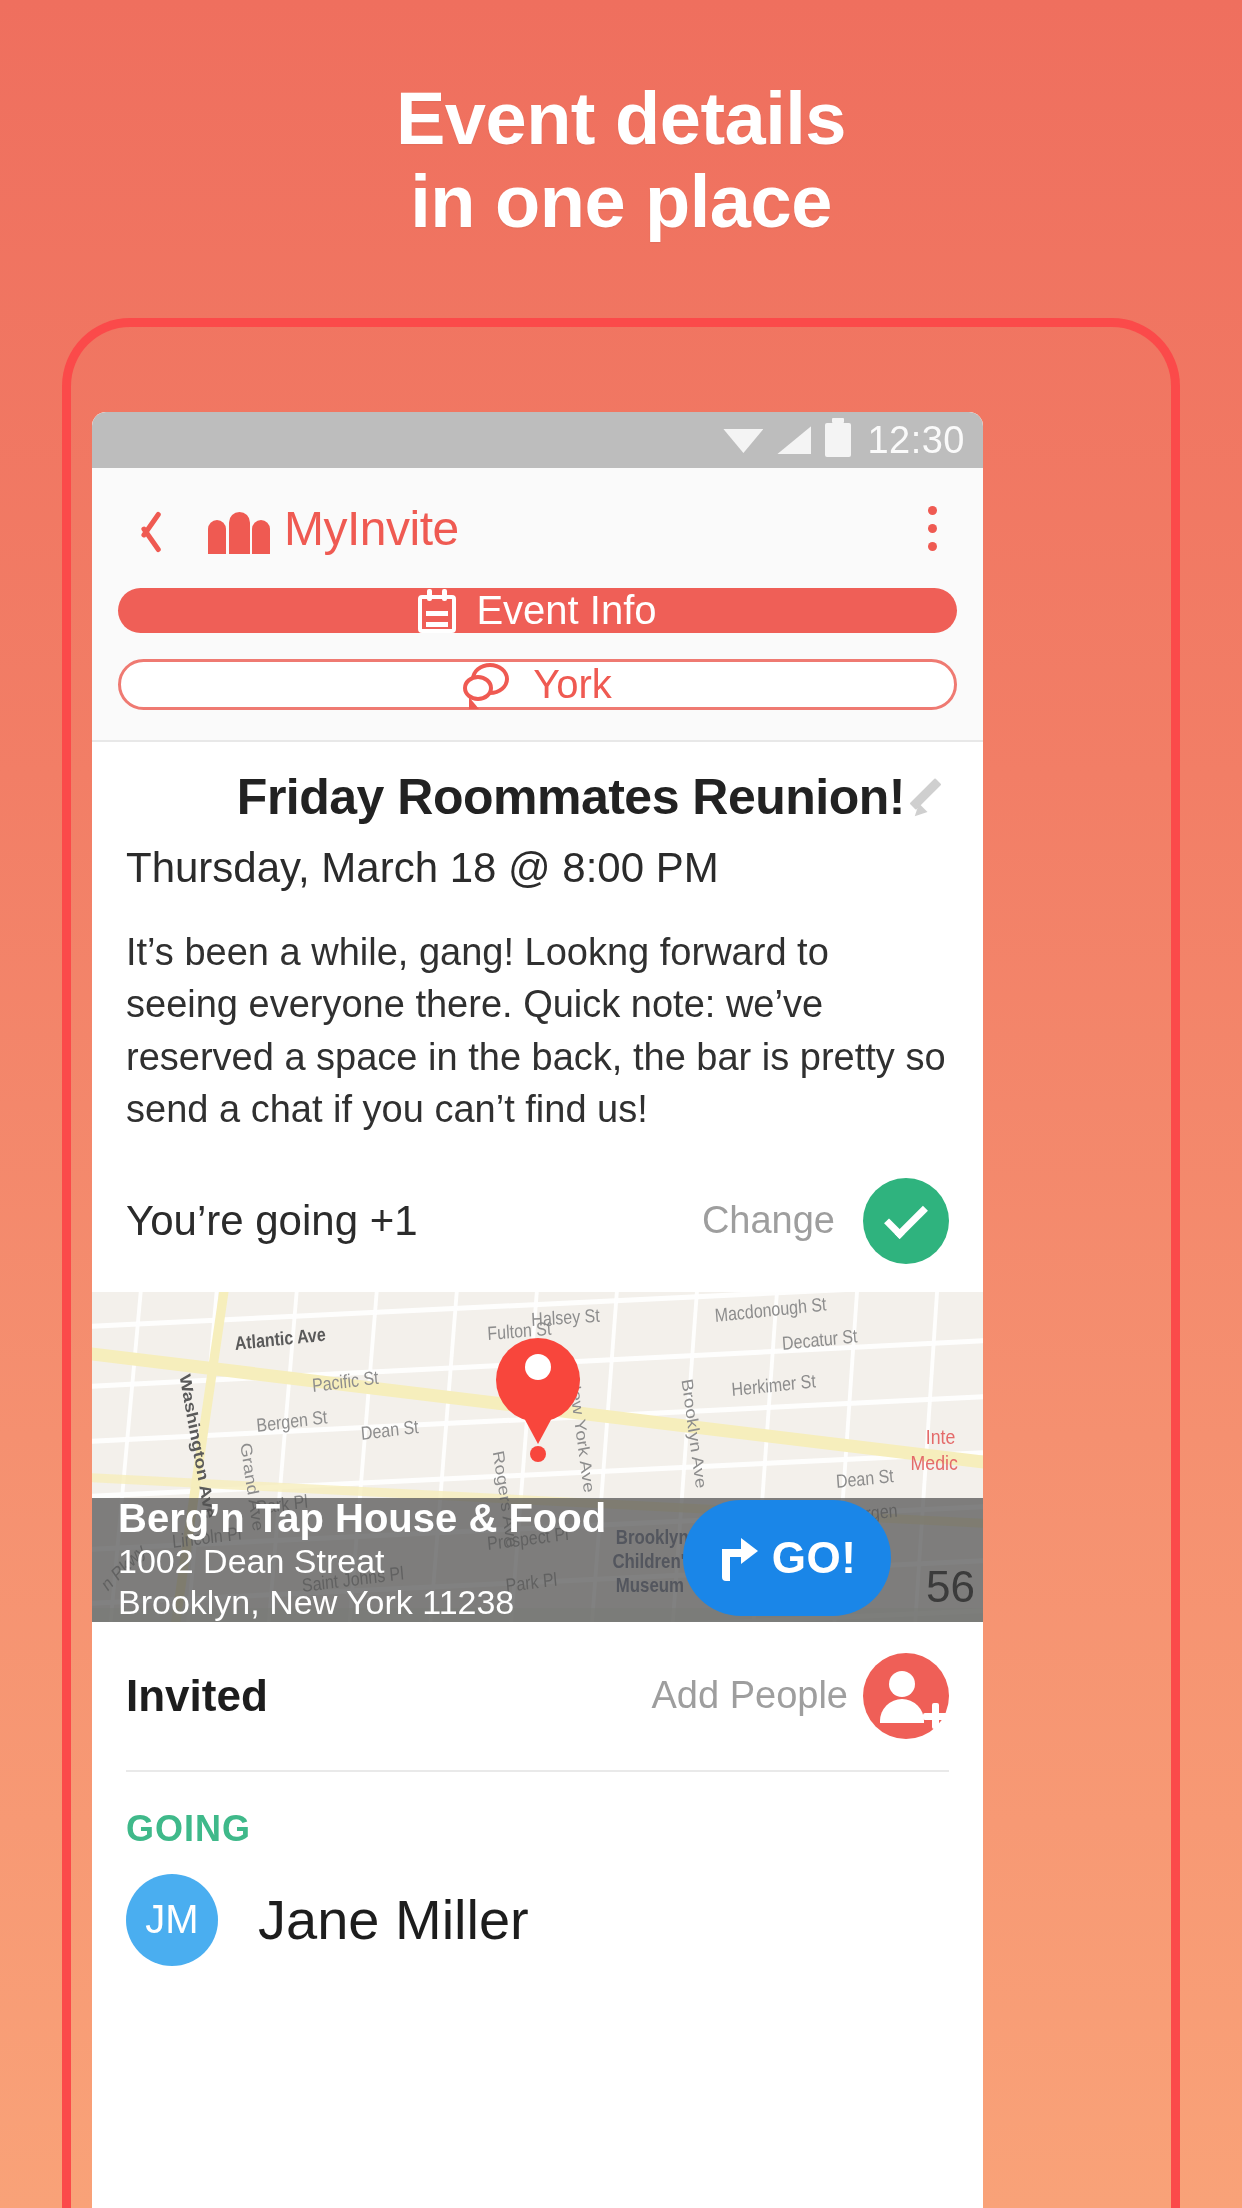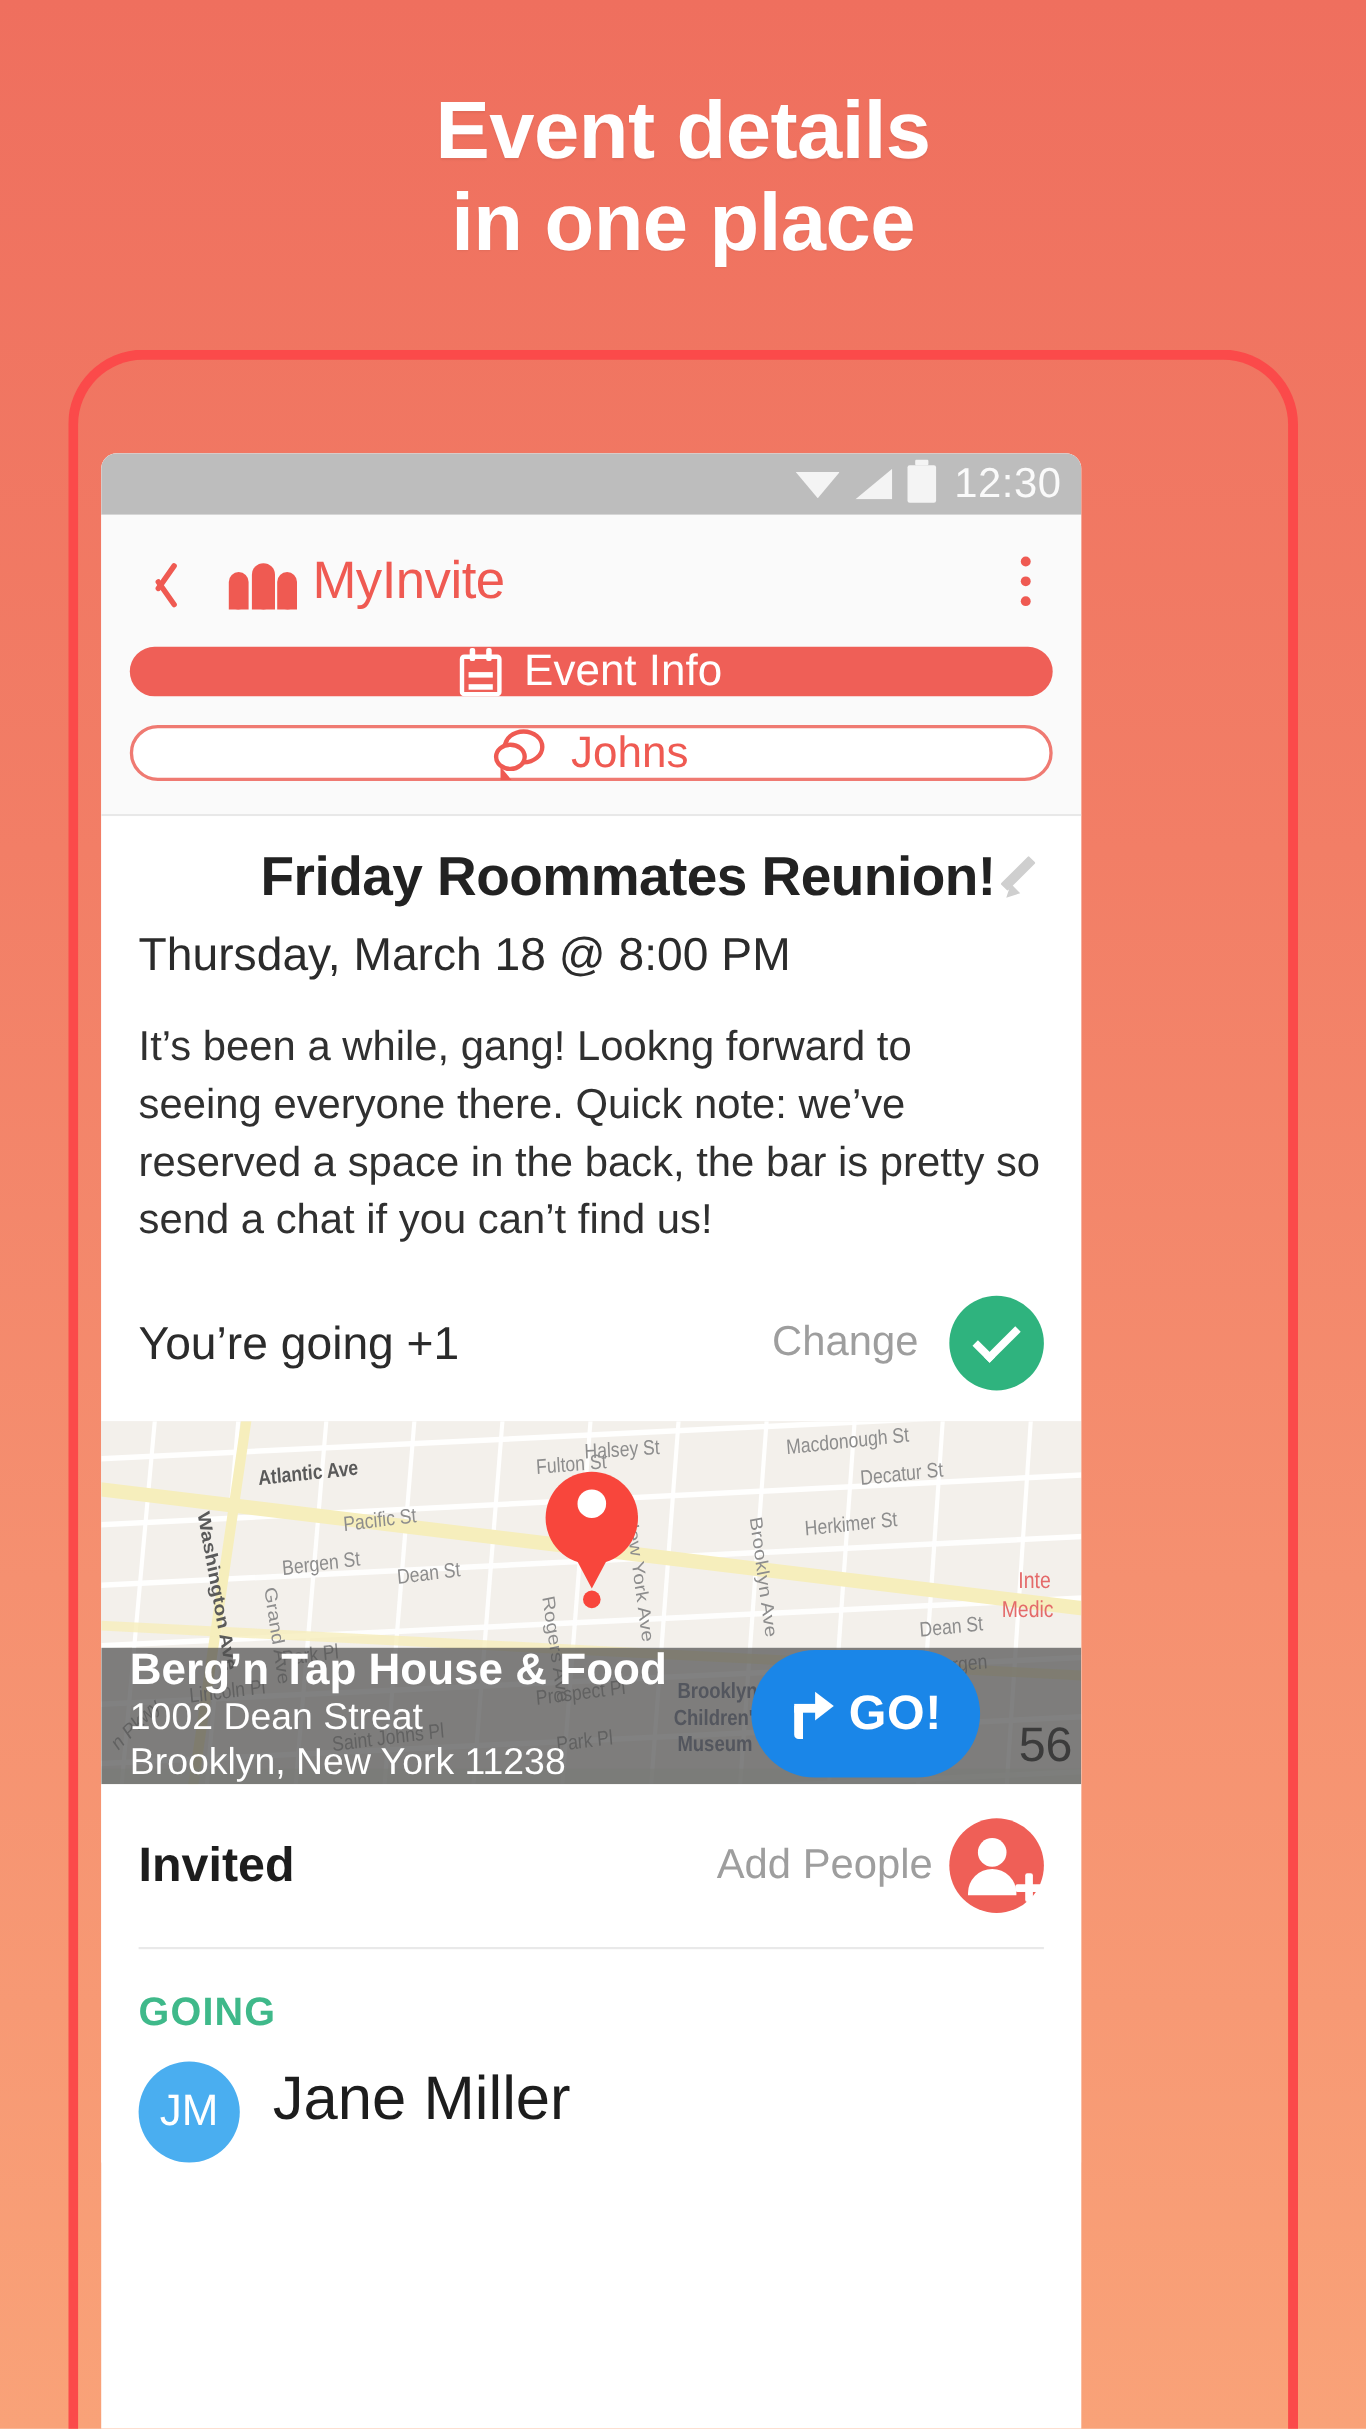--- a/index.html
+++ b/index.html
@@ -250,21 +250,21 @@
   }
   .add-btn .body{
     position:absolute;left:17px;top:46px;width:44px;height:24px;
     border-radius:22px 22px 0 0;background:#fff;
   }
   .add-btn .pv,.add-btn .ph{ position:absolute;background:#fff;border-radius:2px; }
   .add-btn .pv{ right:10px;bottom:10px;width:7px;height:26px; }
   .add-btn .ph{ right:0px; bottom:19px;width:26px;height:7px; }
 
   .going-label { color:#3fb98a;font-size:36px;font-weight:bold;letter-spacing:1px;padding:36px 0 24px 0; }
-  .person-row { display:flex;align-items:flex-start;gap:30px; }
+  .person-row { display:flex;align-items:center;gap:40px; }
   .avatar {
     width:92px;height:92px;border-radius:50%;background:#4aaef0;
     display:flex;align-items:center;justify-content:center;
     color:#fff;font-size:40px;font-weight:500;
   }
   .person-name { font-size:56px;color:#1d1d1d; }
 </style>
 </head>
 <body>
 
@@ -316,21 +316,21 @@
           <div class="r2"></div>
       </div>
       <span>Event Info</span>
     </div>
     <div class="tab tab-idle">
       <div class="chat-icon">
         <div class="b1"></div>
           <div class="tail"></div>
           <div class="b2"></div>
       </div>
-      <span>Johns</span>
+      <span>York</span>
     </div>
   </div>
 
   <div class="event-body">
     <div class="ev-title-row">
       <div class="ev-title">Friday Roommates Reunion!</div>
       <div class="pencil"></div>
     </div>
     <div class="ev-date">Thursday, March 18 @ 8:00 PM</div>
     <div class="ev-desc">It’s been a while, gang! Lookng forward to seeing everyone there. Quick note: we’ve reserved a space in the back, the bar is pretty so send a chat if you can’t find us!</div>

